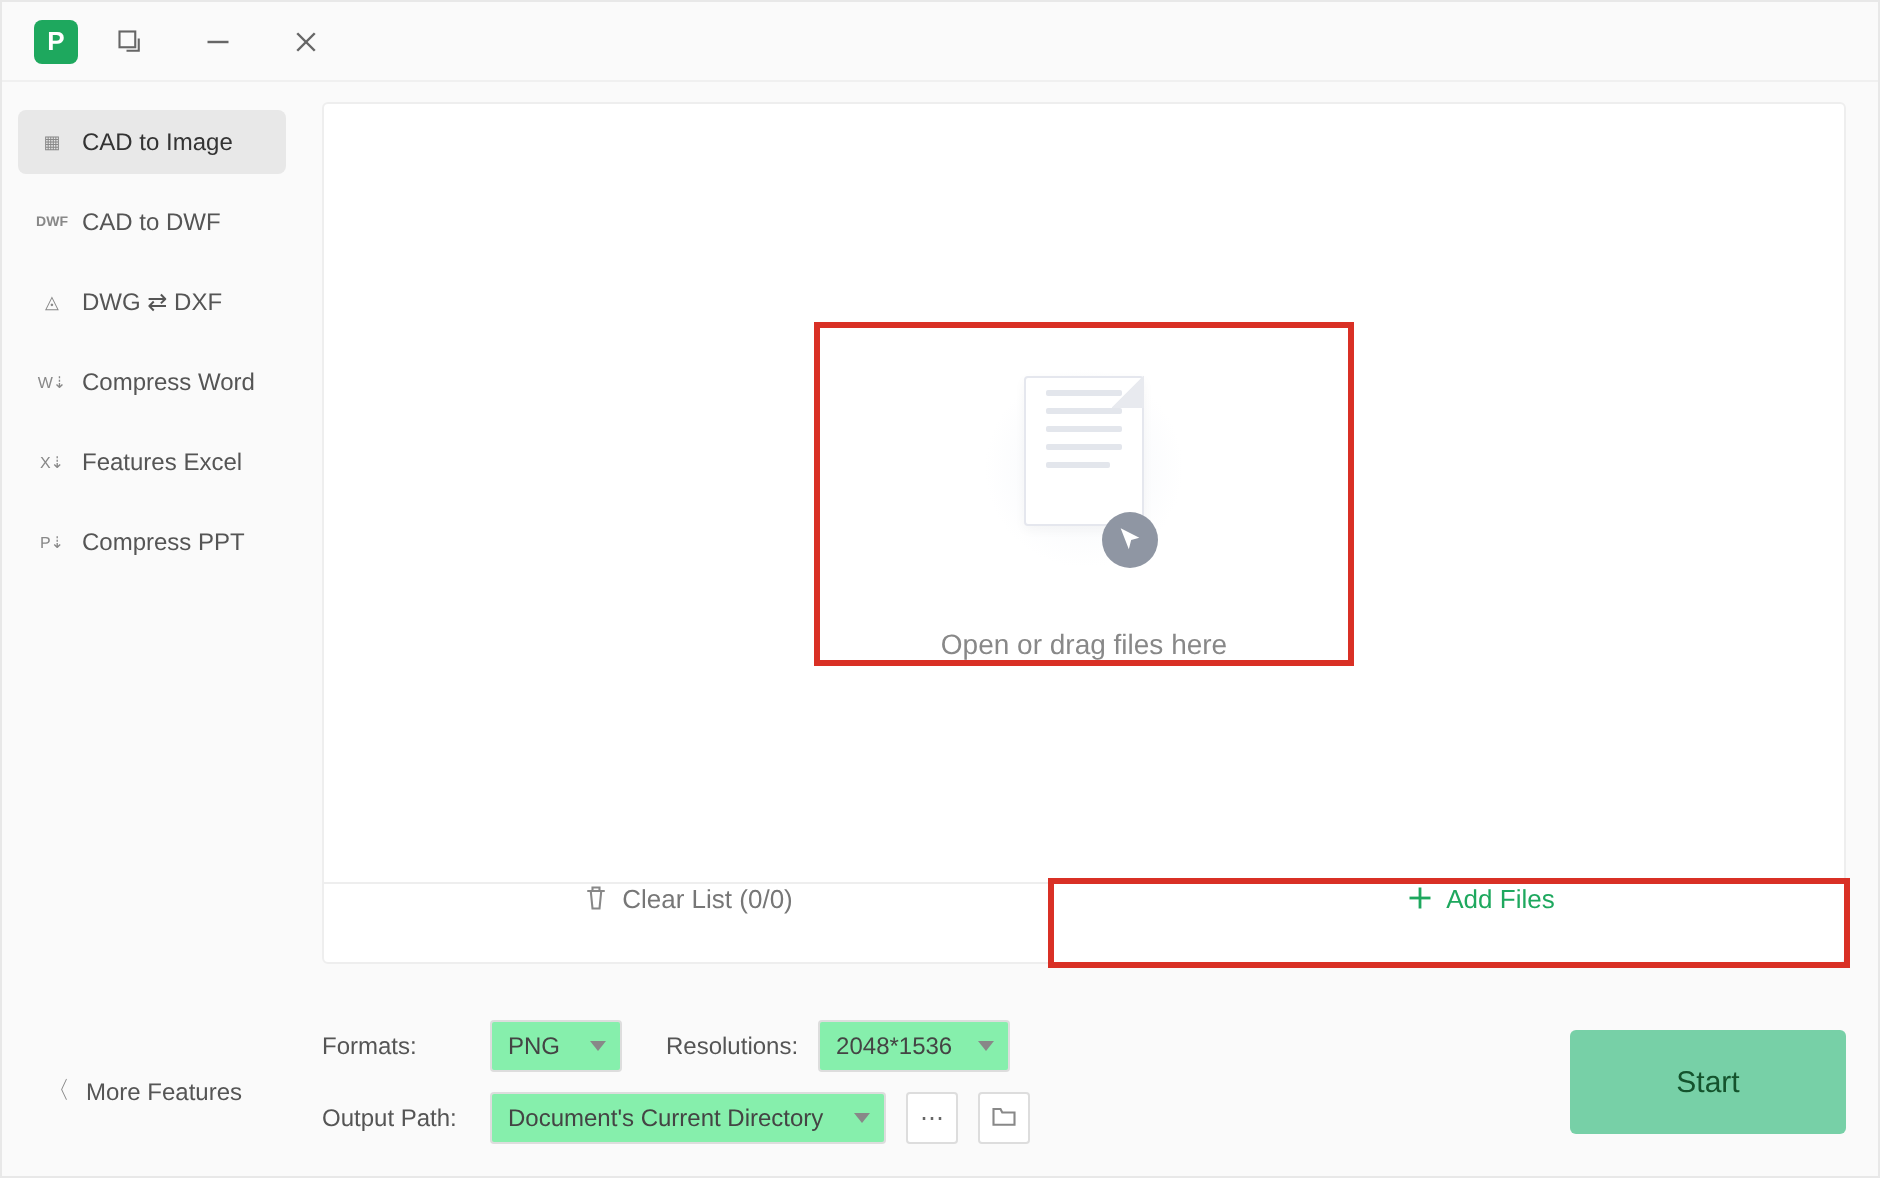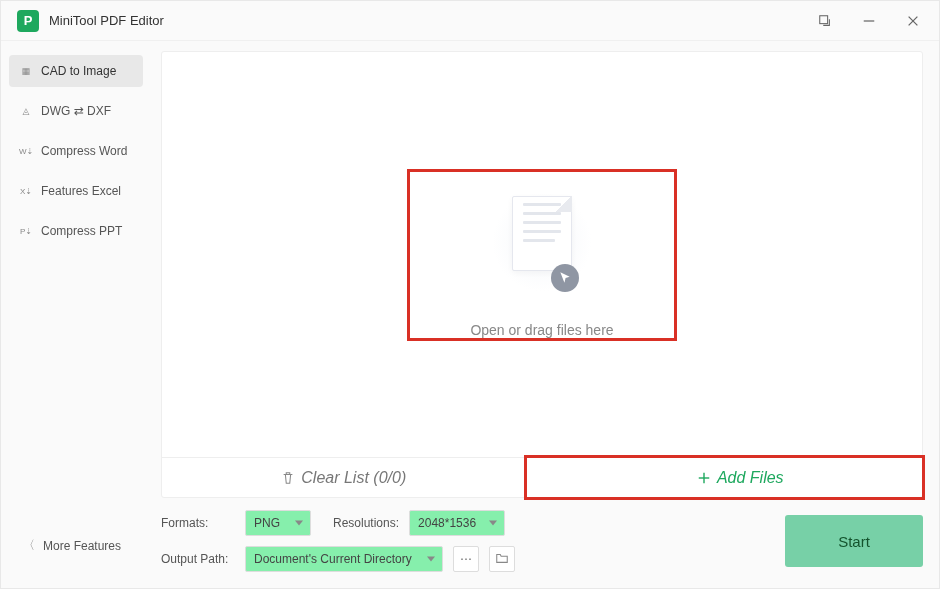--- a/index.html
+++ b/index.html
@@ -29,48 +29,47 @@
     .doc-circle { position: absolute; width: 100px; height: 100px; background: radial-gradient(circle, #f4f6fa 0%, #fff 70%); border-radius: 50%; top: 10px; left: 5px; }
     .doc-page { position: absolute; width: 60px; height: 75px; background: #fff; border: 1px solid #e5e7ee; border-radius: 2px; top: 14px; left: 25px; box-shadow: 0 2px 6px rgba(0,0,0,0.04); }
     .doc-fold { position: absolute; top: -1px; right: -1px; width: 16px; height: 16px; background: linear-gradient(135deg, transparent 48%, #e8eaef 50%); }
     .doc-line { height: 3px; background: #e3e6ec; margin: 6px 10px 0 10px; border-radius:1px; }
     .doc-line:first-child { margin-top: 24px; }
     .doc-cursor { position: absolute; width: 28px; height: 28px; background: #8f96a3; border-radius: 50%; bottom: 10px; right: 18px; display: flex; align-items: center; justify-content: center; }
     .doc-cursor svg { width: 14px; height: 14px; fill: #fff; }
     .drop-text { font-size: 14px; color: #888; }
     
     .toolbar { display: flex; border-top: 1px solid #eee; height: 40px; }
-    .toolbar-cell { flex: 1; display: flex; align-items: center; justify-content: center; gap: 6px; font-size: 16px; color: #777; cursor: pointer; border-right: 1px solid #f3f3f3; font-style: italic; }
+    .toolbar-cell { flex: 1; display: flex; justify-content: center; gap: 6px; font-size: 13px; color: #777; cursor: pointer; border-right: 1px solid #f3f3f3; }
     .toolbar-cell:last-child { border-right: none; }
     .toolbar-cell.highlighted { color: #1ea85e; position: relative; padding-left: 32px; }
     .add-files-outline { position: absolute; inset: -3px; border: 3px solid #d93025; pointer-events: none; }
     .toolbar-icon { display: inline-flex; }
     .toolbar-icon svg { width: 14px; height: 14px; }
     
-    .bottom-bar { margin-top: 12px; display: flex; align-items: center; gap: 10px; }
+    .bottom-bar { margin-top: 28px; display: flex; align-items: center; gap: 10px; }
     .options-col { display: flex; flex-direction: column; gap: 10px; flex: 1; }
     .options-row { display: flex; align-items: center; gap: 10px; }
     .opt-label { font-size: 12px; color: #555; min-width: 74px; }
     .select { height: 26px; border: 1px solid #ddd; background: #86efac; font-size: 12px; color: #444; padding: 0 22px 0 8px; border-radius: 2px; position: relative; display:inline-flex; align-items:center; cursor:pointer;}
     .select::after { content: ""; position: absolute; right: 7px; top: 50%; width: 0; height: 0; border-left: 4px solid transparent; border-right: 4px solid transparent; border-top: 5px solid #888; transform: translateY(-50%);}
     .icon-btn { width: 26px; height: 26px; border: 1px solid #ddd; background: #fff; border-radius: 2px; display:inline-flex;align-items:center;justify-content:center; font-size:12px; color:#666; cursor:pointer;}
     
     .more-features { position: absolute; bottom: 34px; left: 22px; font-size: 12px; color: #555; display: flex; align-items:center; gap: 8px; cursor:pointer;}
     .more-features .chev { font-size: 12px; color: #888; }
     
     .start-btn { width: 138px; height: 52px; background: #77d0a7; color: #14532d; font-size: 15px; border-radius: 3px; display:flex;align-items:center;justify-content:center; cursor:pointer;}
   </style>
 </head>
 <body>
 
 <div class="window">
 
   <div class="titlebar">
     <div class="logo">P</div>
-    <div class="app-title">MiniTool PDF Editor</div>
     <div class="titlebar-controls">
       <div class="titlebar-icon">
         <svg viewBox="0 0 16 16" fill="none" stroke="currentColor" stroke-width="1.2">
             <rect x="2" y="2" width="9" height="9"></rect>
             <path d="M6 13h7V6"></path>
           </svg>
       </div>
       <div class="titlebar-icon">
         <svg viewBox="0 0 16 16" stroke="currentColor" stroke-width="1.4">
             <line x1="2" y1="8" x2="14" y2="8"></line>
@@ -84,20 +83,24 @@
       </div>
     </div>
   </div>
 
   <div class="body-row">
 
     <div class="sidebar">
       <div class="sidebar-item active">
         <span class="sidebar-icon">▦</span>
         <span>CAD to Image</span>
+      </div>
+      <div class="sidebar-item">
+        <span class="sidebar-icon" style="font-size:7px;font-weight:bold;">DWF</span>
+        <span>CAD to DWF</span>
       </div>
       <div class="sidebar-item">
         <span class="sidebar-icon">◬</span>
         <span>DWG ⇄ DXF</span>
       </div>
       <div class="sidebar-item">
         <span class="sidebar-icon" style="font-size:8px;">W⇣</span>
         <span>Compress Word</span>
       </div>
       <div class="sidebar-item">

